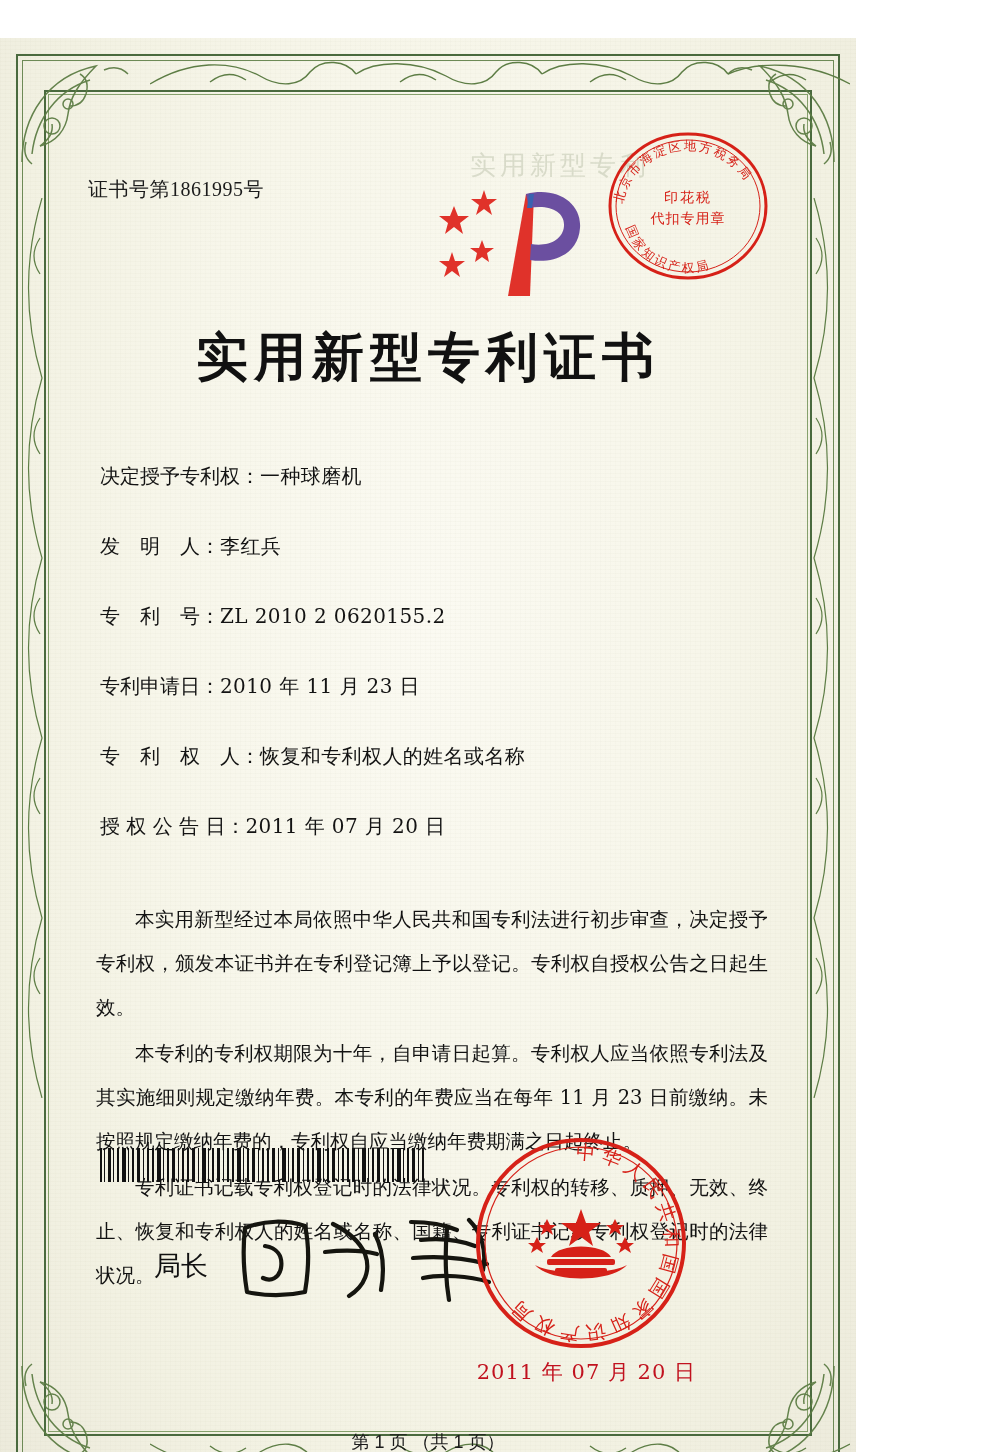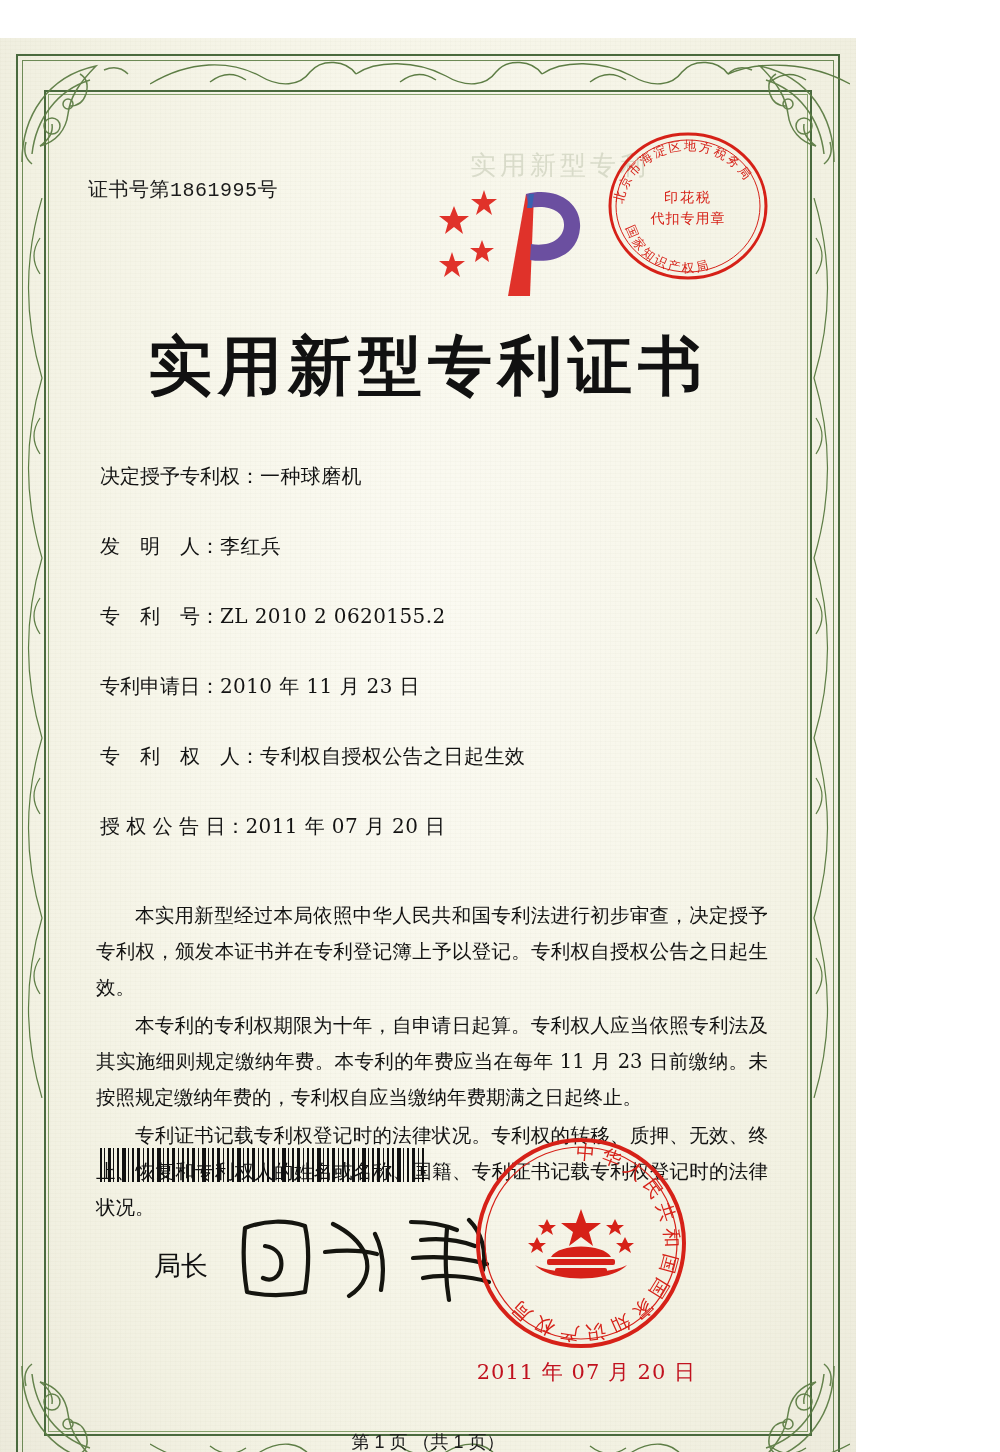--- a/index.html
+++ b/index.html
@@ -85,21 +85,21 @@
 
   
   .content {
     position: absolute;
     left: 60px; top: 70px; right: 60px; bottom: 70px;
   }
   .cert-no {
     position: absolute;
     left: 28px;
     top: 68px;
-    font-family: Liberation Mono, monospace;
+    font-family: Liberation Serif, serif;
     font-size: 20px;
     color: #1b1b1b;
     letter-spacing: 0.5px;
   }
   .logo {
     position: absolute;
     left: 370px;
     top: 70px;
     width: 170px;
     height: 130px;
@@ -123,21 +123,21 @@
     width: 172px;
     height: 172px;
   }
   .title {
     position: absolute;
     left: 0; right: 0;
     top: 215px;
     text-align: center;
     font-family: "DejaVu Serif", "Liberation Serif", serif;
     font-weight: bold;
-    font-size: 64px;
+    font-size: 52px;
     letter-spacing: 6px;
     color: #111;
   }
   .fields {
     position: absolute;
     left: 40px;
     right: 30px;
     top: 355px;
   }
   .field-row {
@@ -155,21 +155,21 @@
     display: inline;
     letter-spacing: 0.4px;
   }
   .paragraphs {
     position: absolute;
     left: 36px;
     right: 28px;
     top: 790px;
     font-family: "DejaVu Serif", "Liberation Serif", serif;
     font-size: 19.5px;
-    line-height: 36px;
+    line-height: 44px;
     color: #121212;
     text-align: justify;
   }
   .paragraphs p {
     margin: 0 0 2px 0;
     text-indent: 2em;
   }
   .barcode {
     position: absolute;
     left: 40px;
@@ -369,21 +369,21 @@
       <div class="field-row">
         <span class="field-label">发　明　人：</span><span class="field-value">李红兵</span>
       </div>
       <div class="field-row">
         <span class="field-label">专　利　号：</span><span class="field-value">ZL 2010 2 0620155.2</span>
       </div>
       <div class="field-row">
         <span class="field-label">专利申请日：</span><span class="field-value">2010 年 11 月 23 日</span>
       </div>
       <div class="field-row">
-        <span class="field-label">专　利　权　人：</span><span class="field-value">专利权自授权公告之日起生效</span>
+        <span class="field-label">专　利　权　人：</span><span class="field-value">恢复和专利权人的姓名或名称</span>
       </div>
       <div class="field-row">
         <span class="field-label">授 权 公 告 日：</span><span class="field-value">2011 年 07 月 20 日</span>
       </div>
     </div>
 
     <div class="paragraphs">
       <p>本实用新型经过本局依照中华人民共和国专利法进行初步审查，决定授予专利权，颁发本证书并在专利登记簿上予以登记。专利权自授权公告之日起生效。</p>
       <p>本专利的专利权期限为十年，自申请日起算。专利权人应当依照专利法及其实施细则规定缴纳年费。本专利的年费应当在每年 11 月 23 日前缴纳。未按照规定缴纳年费的，专利权自应当缴纳年费期满之日起终止。</p>
       <p>专利证书记载专利权登记时的法律状况。专利权的转移、质押、无效、终止、恢复和专利权人的姓名或名称、国籍、专利证书记载专利权登记时的法律状况。</p>

